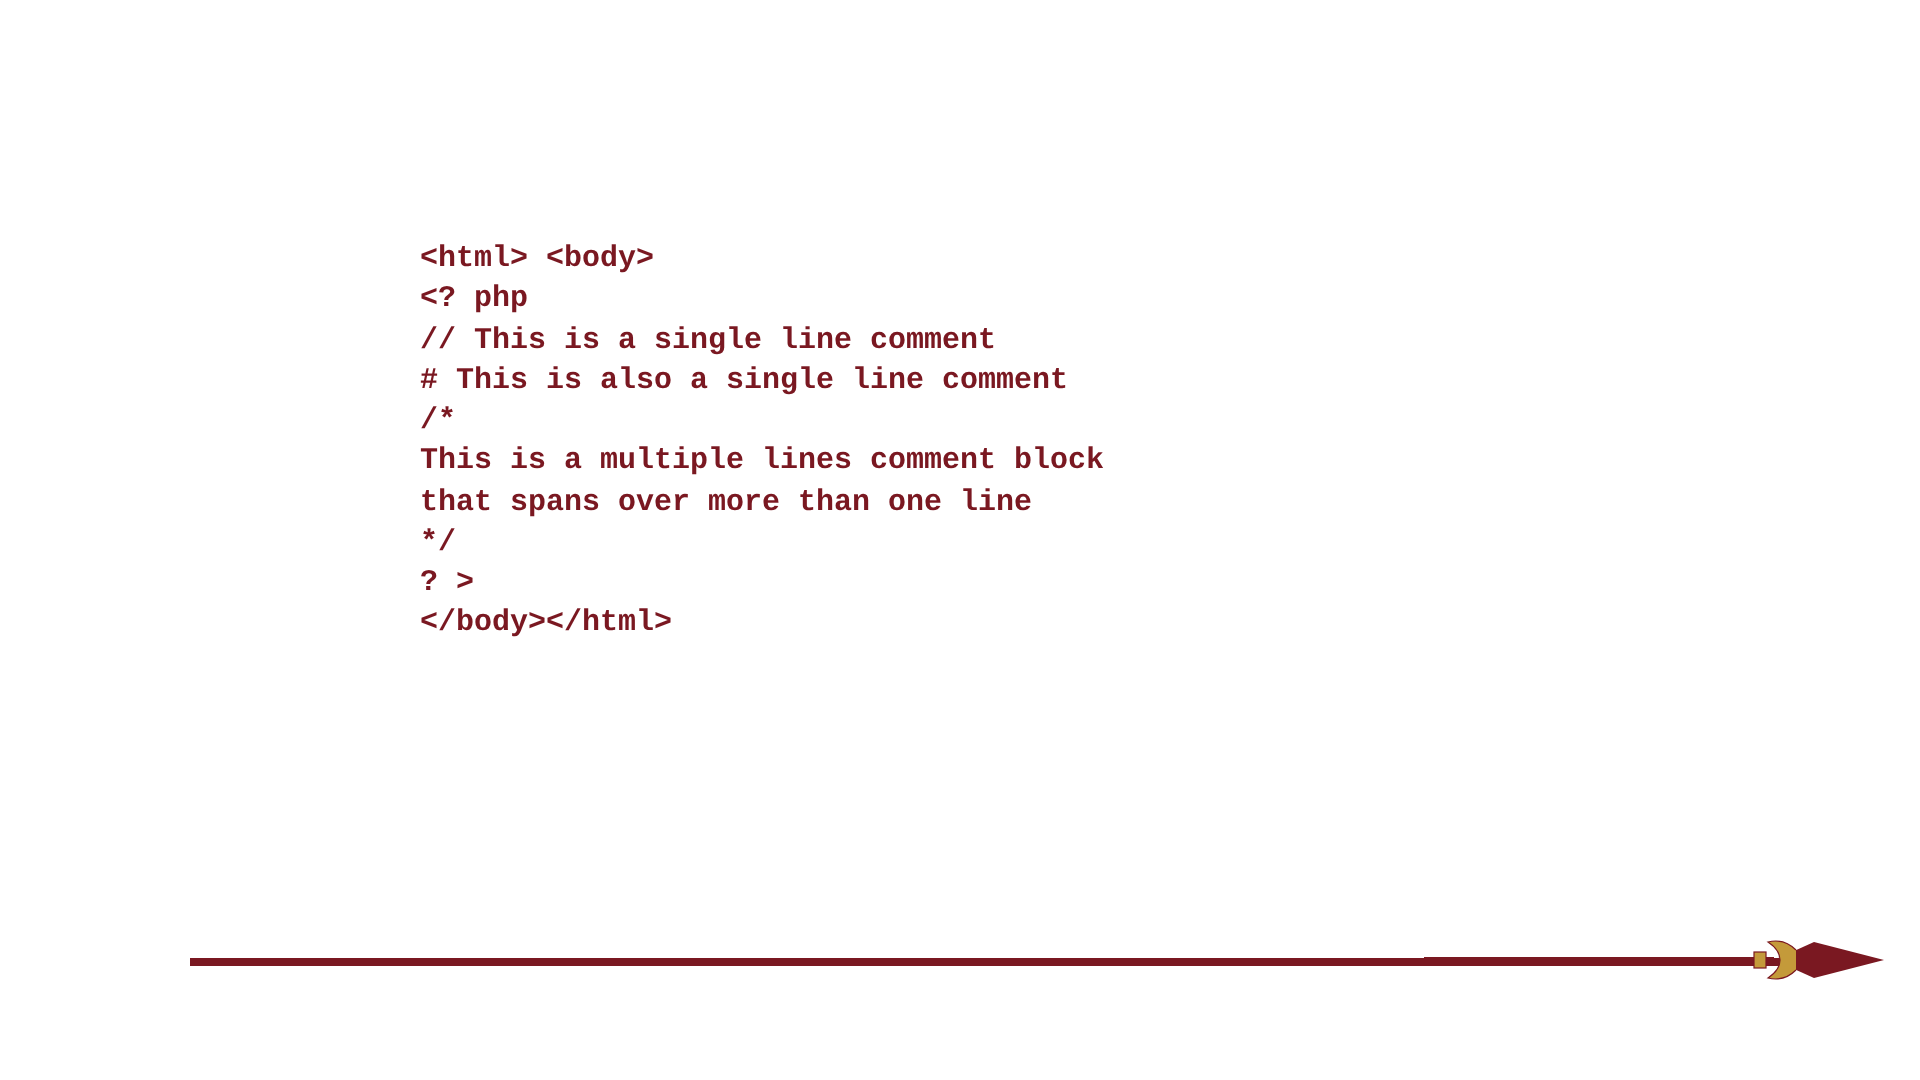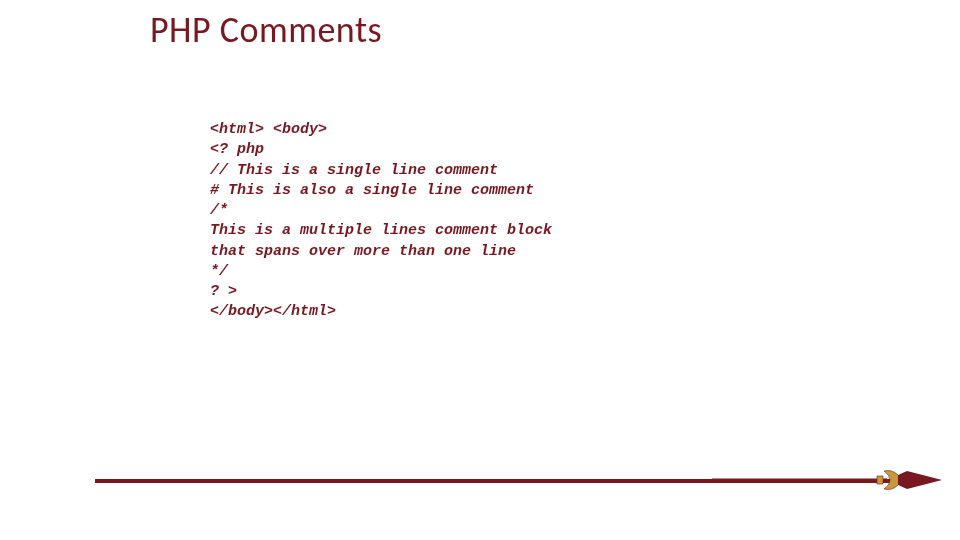--- a/index.html
+++ b/index.html
@@ -29,21 +29,20 @@
   .code-block {
     position: absolute;
     left: 210px;
     top: 120px;
     font-family: Consolas, "Courier New", monospace;
     font-size: 15px;
     line-height: 1.35;
     color: #7a1821;
     white-space: pre;
     font-weight: 600;
-    font-style: italic;
   }
   .footer-line {
     position: absolute;
     left: 95px;
     right: 30px;
     top: 479px;
     height: 4px;
     background: #7a1821;
   }
   .seal {
@@ -112,21 +111,20 @@
     top: 465px;
     width: 230px;
     height: 30px;
   }
 </style>
 </head>
 <body>
 
 <div class="slide">
 
-  <div class="title">PHP Comments</div>
 
   <div class="code-block"><span>&lt;html&gt; &lt;body&gt;</span>
 <span>&lt;? php</span>
 <span>// This is a single line comment</span>
 <span># This is also a single line comment</span>
 <span>/*</span>
 <span>This is a multiple lines comment block</span>
 <span>that spans over more than one line</span>
 <span>*/</span>
 <span>? &gt;</span>

